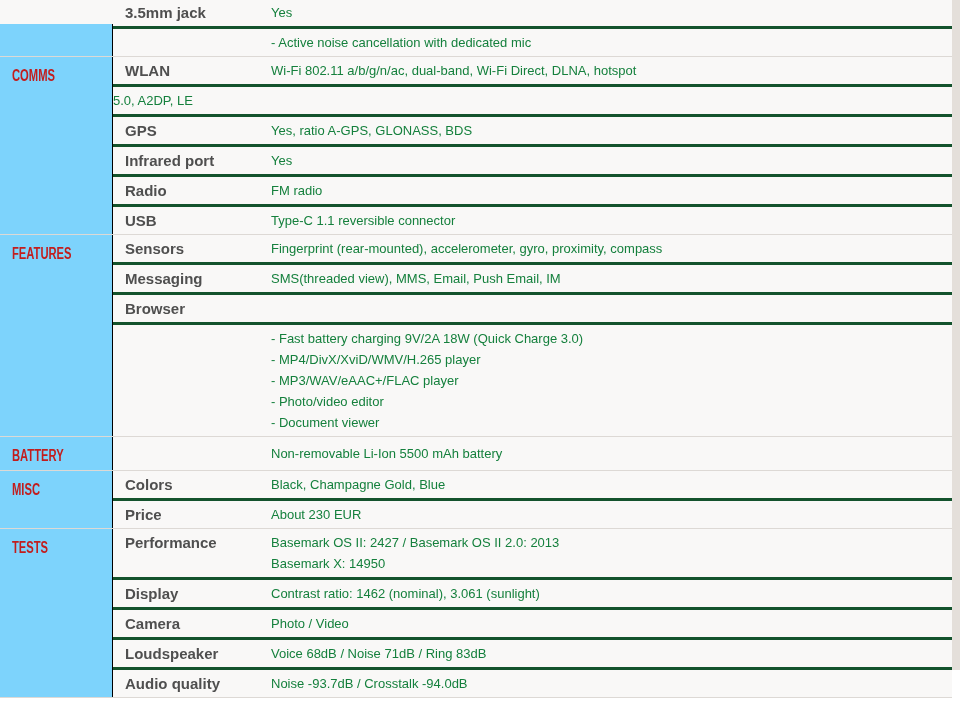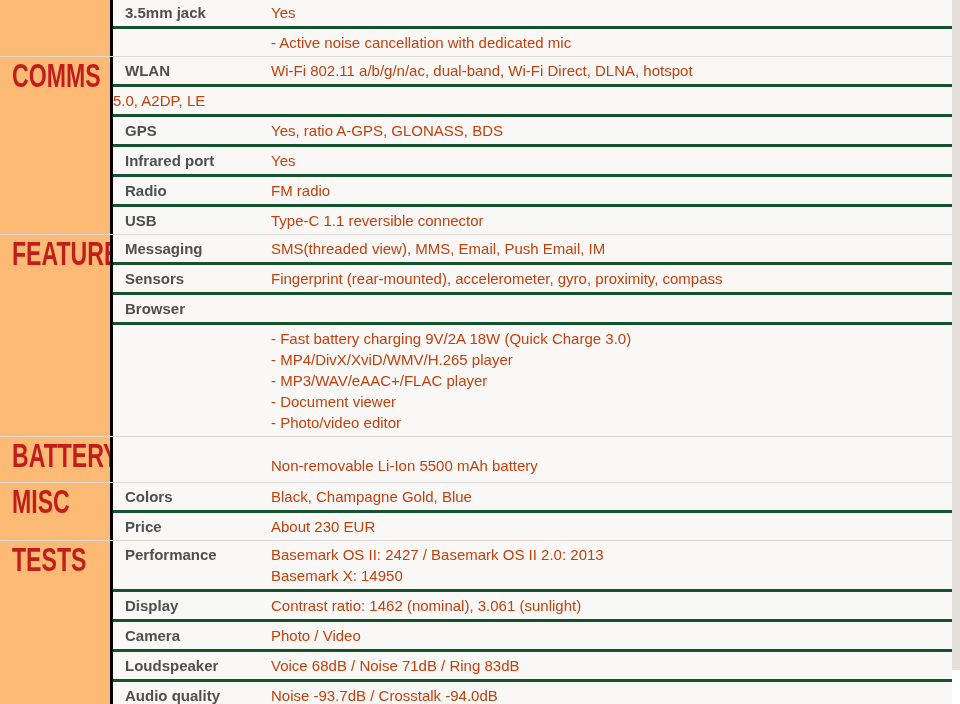--- a/index.html
+++ b/index.html
@@ -18,53 +18,53 @@
   }
   .edge-strip{
     position:absolute;left:952px;top:0;width:8px;height:670px;
     background:#e4dfda;
   }
   .sec{
     display:flex;
     border-top:1px solid #ddd9d5;
     background:#f9f8f7;
   }
-  .sec.sec-first{border-top:none;}
+  .sec.sec-first{border-top:none;align-items:flex-end;}
   .sec-label{
     flex:0 0 113px;width:113px;box-sizing:border-box;
-    background:#fdba74;
-    border-right:3px solid #000000;
+    background:#7dd3fc;
+    border-right:1px solid #000000;
     padding:5px 0 0 12px;
     color:#c21d1d;
     font-weight:bold;
-    font-size:33px;line-height:27px;
+    font-size:16px;line-height:27px;
     white-space:nowrap;
     overflow:hidden;
   }
   .cond{display:inline-block;transform:scaleX(0.70);transform-origin:0 50%;letter-spacing:0;}
   .sec-rows{flex:1;display:flex;flex-direction:column;min-width:0;}
   .row{display:flex;border-top:3px solid #14532d;}
   .row:first-child{border-top:none;}
   .cell-name{
     flex:0 0 158px;width:158px;box-sizing:border-box;
     padding:3px 6px 3px 12px;
     font-weight:bold;color:#4f4f4f;
     font-size:15px;line-height:21px;
   }
   .cell-value{
     flex:1;min-width:0;box-sizing:border-box;
     padding:3px 6px 3px 0;
-    color:#c2410c;
-    font-size:15px;line-height:21px;
+    color:#15803d;
+    font-size:13px;line-height:21px;
   }
   .cell-value .vline{display:block;}
   .sec-first .row:first-child .cell-name,
   .sec-first .row:first-child .cell-value{padding-top:2px;}
   .sec-battery .cell-name,
-  .sec-battery .cell-value{padding-top:6px;padding-bottom:6px;margin-top:12px;}
+  .sec-battery .cell-value{padding-top:6px;padding-bottom:6px;}
 </style>
 </head>
 <body>
 
 <div class="page">
   <div class="spec-table">
 
     <div class="sec sec-first">
       <div class="sec-label"><span class="cond"></span></div>
       <div class="sec-rows">
@@ -121,42 +121,42 @@
               <span class="vline">Type-C 1.1 reversible connector</span>
             </div>
         </div>
       </div>
     </div>
 
     <div class="sec">
       <div class="sec-label"><span class="cond">FEATURES</span></div>
       <div class="sec-rows">
         <div class="row">
+          <div class="cell-name">Sensors</div>
+          <div class="cell-value">
+              <span class="vline">Fingerprint (rear-mounted), accelerometer, gyro, proximity, compass</span>
+            </div>
+        </div>
+        <div class="row">
           <div class="cell-name">Messaging</div>
           <div class="cell-value">
               <span class="vline">SMS(threaded view), MMS, Email, Push Email, IM</span>
-            </div>
-        </div>
-        <div class="row">
-          <div class="cell-name">Sensors</div>
-          <div class="cell-value">
-              <span class="vline">Fingerprint (rear-mounted), accelerometer, gyro, proximity, compass</span>
             </div>
         </div>
         <div class="row">
           <div class="cell-name">Browser</div>
         </div>
         <div class="row">
           <div class="cell-name"></div>
           <div class="cell-value">
             <span class="vline">- Fast battery charging 9V/2A 18W (Quick Charge 3.0)</span>
             <span class="vline">- MP4/DivX/XviD/WMV/H.265 player</span>
             <span class="vline">- MP3/WAV/eAAC+/FLAC player</span>
+            <span class="vline">- Photo/video editor</span>
             <span class="vline">- Document viewer</span>
-            <span class="vline">- Photo/video editor</span>
           </div>
         </div>
       </div>
     </div>
 
     <div class="sec sec-battery">
       <div class="sec-label"><span class="cond">BATTERY</span></div>
       <div class="sec-rows">
         <div class="row">
           <div class="cell-name"></div>

